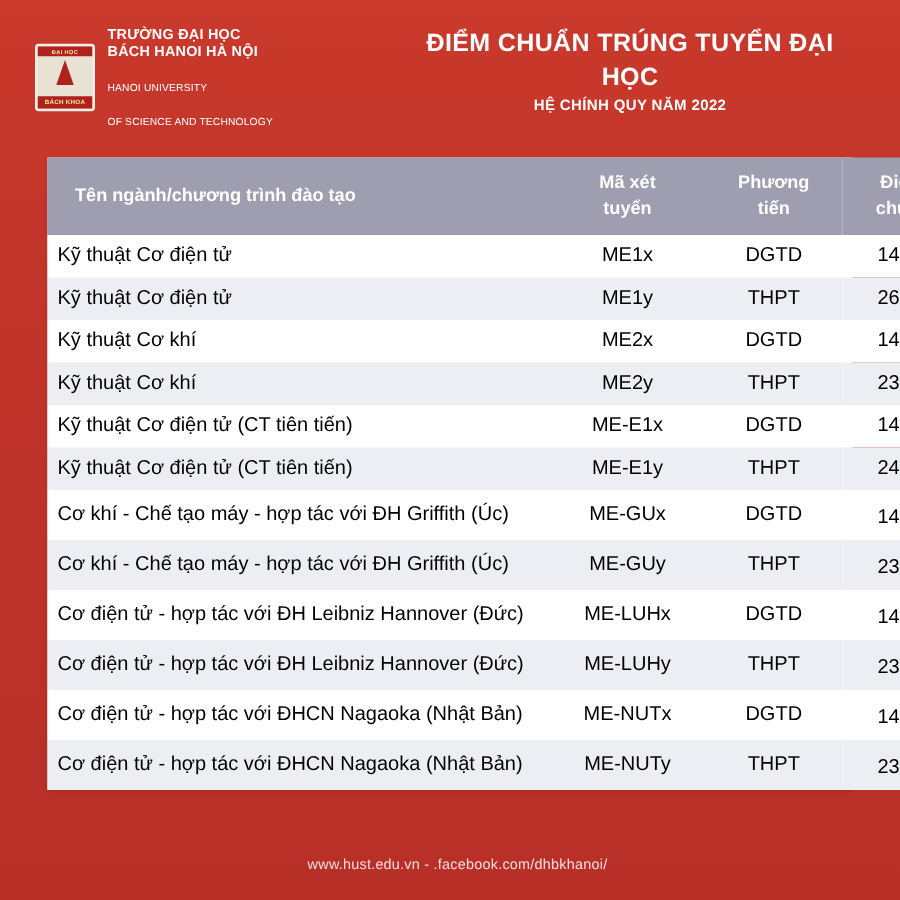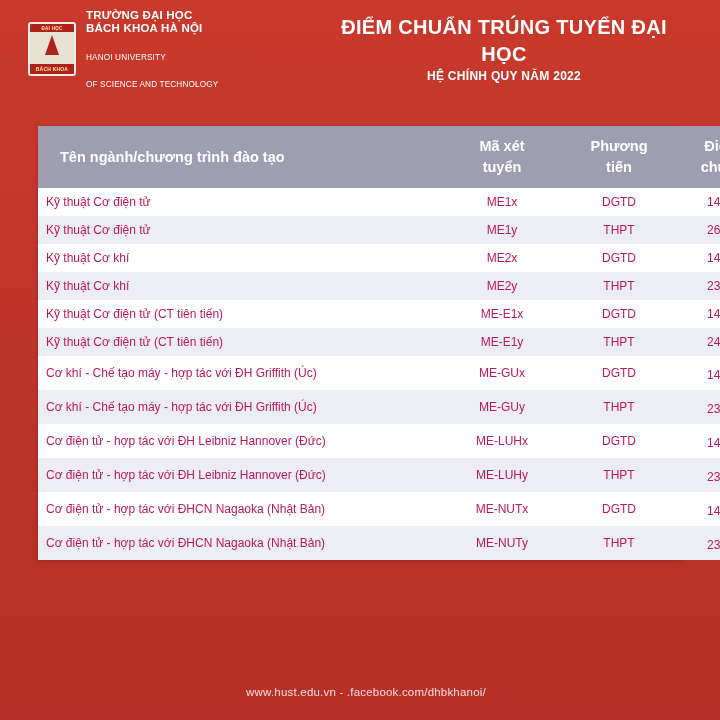--- a/index.html
+++ b/index.html
@@ -16,21 +16,21 @@
   }
   .page {
     width: 720px;
     height: 720px;
     position: relative;
     background: linear-gradient(180deg, #c9392c 0%, #c0342a 40%, #b82f27 100%);
   }
   
   .header {
     display: flex;
-    align-items: center;
+    align-items: flex-start;
     padding: 22px 24px 10px 28px;
     height: 86px;
     box-sizing: border-box;
   }
   .logo-block {
     display: flex;
     align-items: center;
     gap: 10px;
     width: 300px;
     flex: 0 0 auto;
@@ -137,22 +137,22 @@
     padding-left: 22px !important;
     width: 372px;
   }
   th.c-code, th.c-method, th.c-score {
     text-align: center;
   }
   th.c-code { width: 108px; }
   th.c-method { width: 94px; }
   th.c-score { width: 80px; }
   table.scores td {
-    font-size: 12px;
-    color: #be185d;
+    font-size: 16px;
+    color: #000000;
     padding: 5px 8px;
     line-height: 1.5;
     vertical-align: middle;
   }
   td.c-name {
     text-align: left;
     padding-left: 14px;
   }
   td.c-code, td.c-method {
     text-align: center;
@@ -187,21 +187,21 @@
   <div class="header">
 
     <div class="logo-block">
       <div class="logo-mark">
         <div class="lm-top">ĐẠI HỌC</div>
         <div class="lm-flame"></div>
         <div class="lm-bottom">BÁCH KHOA</div>
       </div>
       <div class="logo-text">
         <div class="vn1">TRƯỜNG ĐẠI HỌC</div>
-        <div class="vn2">BÁCH KHOA HÀ NỘI</div>
+        <div class="vn2">BÁCH HANOI HÀ NỘI</div>
         <div class="en1">HANOI UNIVERSITY</div>
         <div class="en2">OF SCIENCE AND TECHNOLOGY</div>
       </div>
     </div>
 
     <div class="header-titles">
       <div class="t1">ĐIỂM CHUẨN TRÚNG TUYỂN ĐẠI HỌC</div>
       <div class="t2">HỆ CHÍNH QUY NĂM 2022</div>
     </div>
 

